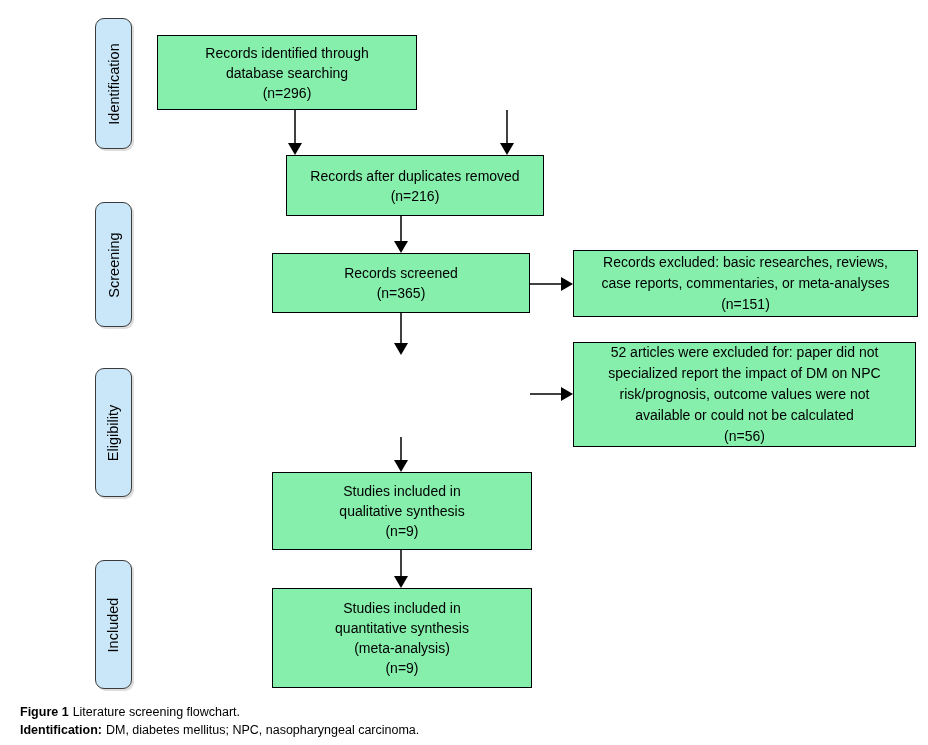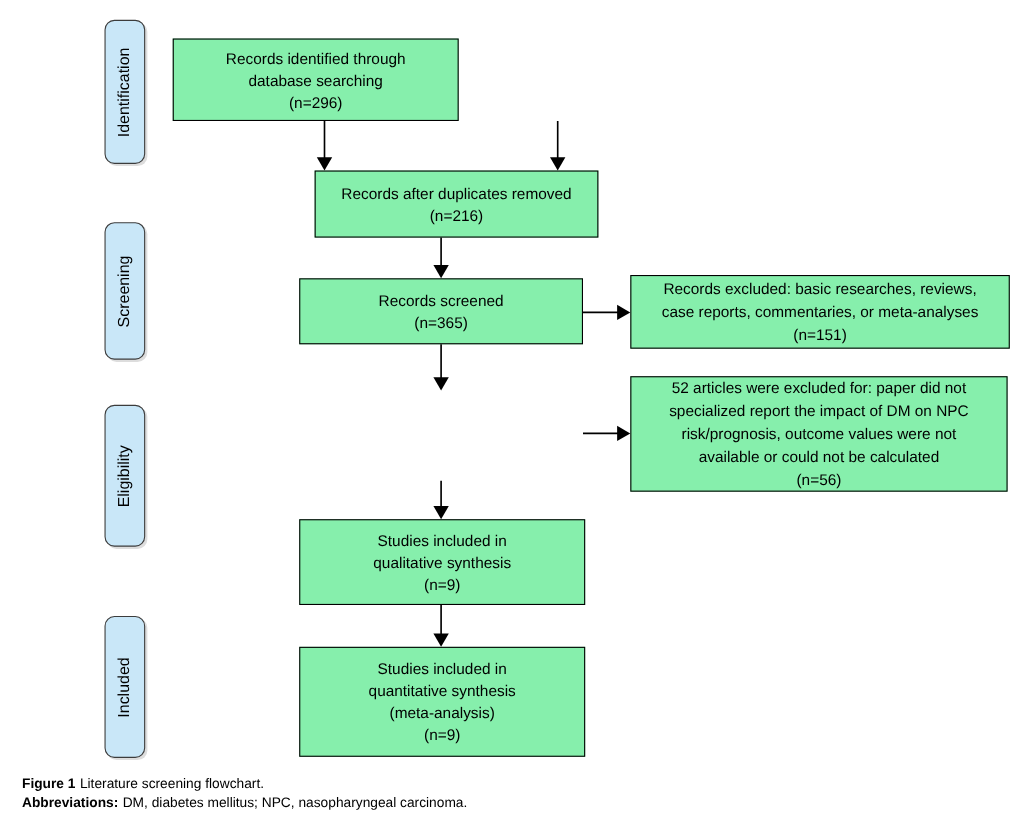--- a/index.html
+++ b/index.html
@@ -161,17 +161,17 @@
       <line x1="401" y1="550" x2="401" y2="577" stroke="#000" stroke-width="1.5"></line>
       <polygon points="394,576 408,576 401,588" fill="#000"></polygon>
     </g>
   </svg>
 
   <div class="caption">
     <div>
       <span class="bold">Figure 1</span><span>Literature screening flowchart.</span>
     </div>
     <div>
-      <span class="bold">Abbreviations:</span><span>DM, diabetes mellitus; NPC, nasopharyngeal carcinoma.</span>
+      <span class="bold">Identification:</span><span>DM, diabetes mellitus; NPC, nasopharyngeal carcinoma.</span>
     </div>
   </div>
 
 </div>
 
 </body></html>

